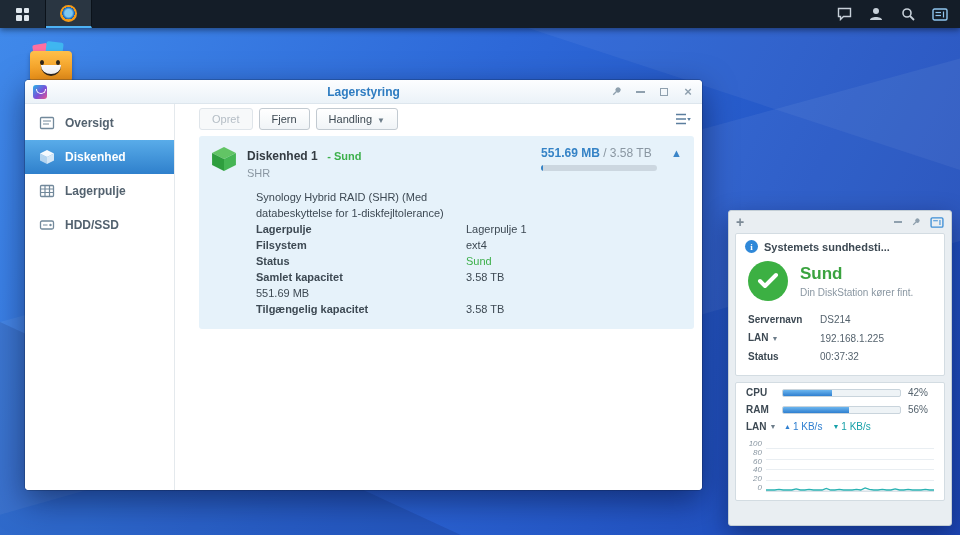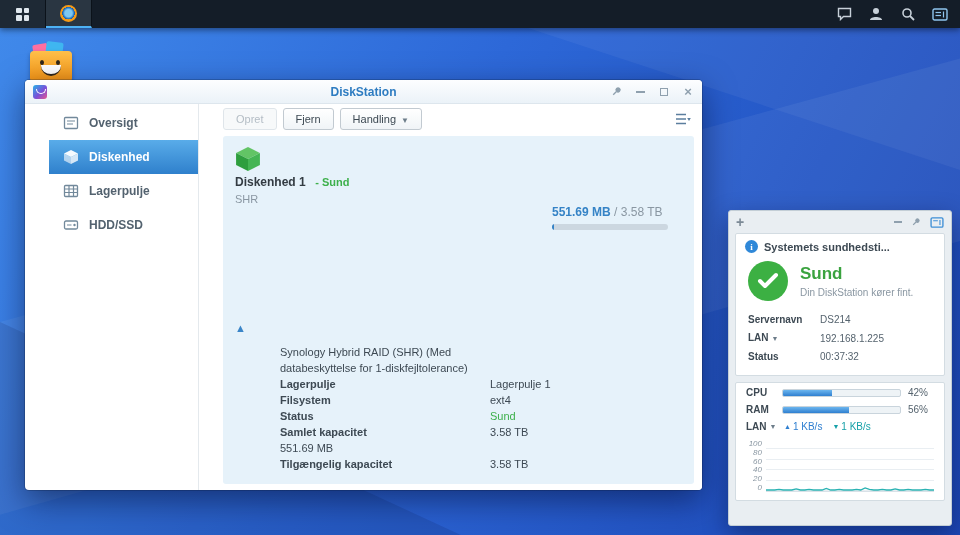--- a/index.html
+++ b/index.html
@@ -37,37 +37,37 @@
   .titlebar { height:24px; flex:0 0 24px; background:linear-gradient(#fdfeff,#ebf2f8); border-bottom:1px solid #dde6ed; border-radius:4px 4px 0 0; display:flex; align-items:center; padding:0 8px; position:relative; }
   .win-logo { width:14px; height:14px; border-radius:3px; background:linear-gradient(135deg,#27b3e8,#7a4fd8 55%,#e8568c); position:relative; }
   .win-logo:after { content:""; position:absolute; left:3px; top:4px; width:8px; height:4px; border:1.5px solid #fff; border-top:none; border-radius:0 0 6px 6px; }
   .win-title { position:absolute; left:0; right:0; text-align:center; font-size:12px; font-weight:bold; color:#2e7cc1; pointer-events:none; }
   .win-controls { margin-left:auto; display:flex; align-items:center; gap:12px; z-index:2; color:#8fa0ae; }
   .wc { cursor:pointer; display:flex; align-items:center; justify-content:center; width:12px; height:12px; }
   .wc-min { width:9px; height:2px; background:#8fa0ae; }
   .wc-max { width:8px; height:8px; border:1.5px solid #8fa0ae; }
   .wc-close { font-size:13px; font-weight:bold; line-height:1; color:#8fa0ae; }
 
-  .win-body { flex:1; display:flex; min-height:0; border-radius:0 0 4px 4px; overflow:hidden;margin-left:24px; }
+  .win-body { flex:1; display:flex; min-height:0; border-radius:0 0 4px 4px; overflow:hidden; }
   .sidebar { width:150px; flex:0 0 150px; background:#fff; border-right:1px solid #e4e9ed; padding-top:2px; }
   .side-item { height:34px; display:flex; align-items:center; gap:9px; padding-left:13px; font-size:12px; font-weight:bold; color:#53626f; cursor:pointer; }
   .side-item .ic { width:18px; height:18px; color:#72899b; display:flex; align-items:center; justify-content:center; }
   .side-item.active { background:linear-gradient(#59ace9,#2f80cc); color:#fff; }
   .side-item.active .ic { color:#fff; }
 
   .content { flex:1; display:flex; flex-direction:column; background:#fff; min-width:0; }
   .toolbar { height:30px; flex:0 0 30px; display:flex; align-items:center; gap:6px; padding:0 8px 0 24px; }
   .btn { font-size:11px; color:#3d4953; background:linear-gradient(#ffffff,#f0f4f7); border:1px solid #c2cad1; border-radius:3px; padding:4px 12px; cursor:pointer; }
   .btn.disabled { color:#b4bdc5; background:#f7f9fa; border-color:#dfe5ea; cursor:default; }
   .btn .caret { font-size:8px; margin-left:5px; color:#6d7d8a; }
   .tb-spacer { margin-left:auto; }
   .view-btn { width:22px; height:20px; display:flex; align-items:center; justify-content:center; cursor:pointer; }
 
   .vol-panel { margin:2px 8px 0 24px; background:#e6f2fa; border-radius:3px; padding:10px 12px 12px; }
-  .vp-head { display:flex; align-items:flex-start;flex-direction:column; }
+  .vp-head { display:flex; align-items:flex-start; }
   .cube { width:26px; height:26px; margin-right:10px; flex:0 0 26px; }
   .vp-name { font-size:12px; font-weight:bold; color:#333b42; }
   .vp-status { font-size:11px; font-weight:bold; color:#3db04b; margin-left:5px; }
   .vp-sub { font-size:11px; color:#8a97a2; margin-top:3px; }
   .vp-usage { margin-left:auto; width:116px; flex:0 0 116px; margin-right:14px; }
   .usage-line { font-size:12px; white-space:nowrap; }
   .usage-used { color:#3583c6; font-weight:bold; }
   .usage-total { color:#8a97a2; }
   .usage-bar { margin-top:5px; height:6px; background:#ccd7e0; border-radius:3px; overflow:hidden; }
   .usage-fill { height:100%; background:#3583c6; min-width:2px; }
@@ -177,21 +177,21 @@
   <div class="box">
     <div class="eye" style="left:10px;"></div>
     <div class="eye" style="left:26px;"></div>
     <div class="smile"></div>
   </div>
 </div>
 
 <div class="window">
   <div class="titlebar">
     <div class="win-logo"></div>
-    <div class="win-title">DiskStation</div>
+    <div class="win-title">Lagerstyring</div>
     <div class="win-controls">
       <div class="wc">
         <svg width="11" height="11" viewBox="0 0 10 10">
             <g transform="rotate(45 5 5)">
               <circle cx="5" cy="3" r="2.4" fill="#8fa0ae"></circle>
               <rect x="4.4" y="5" width="1.2" height="4.2" fill="#8fa0ae"></rect>
             </g>
           </svg>
       </div>
       <div class="wc">

